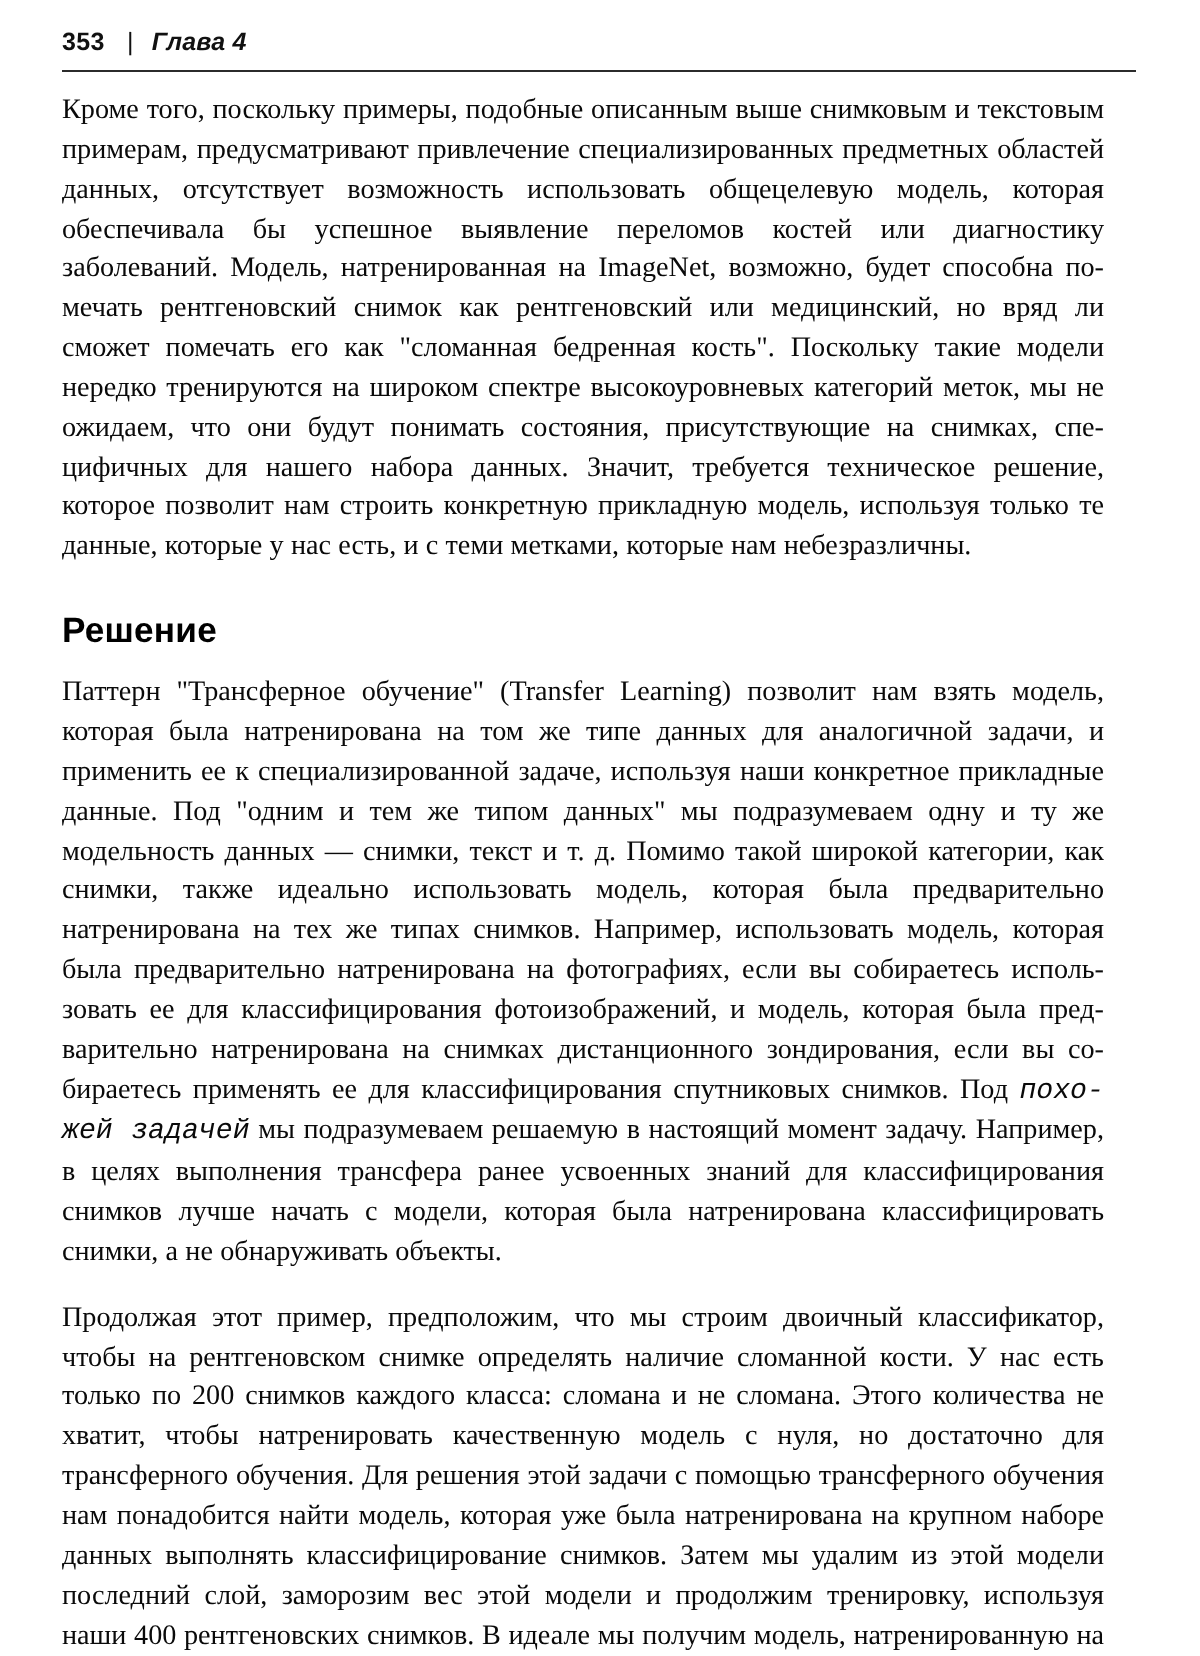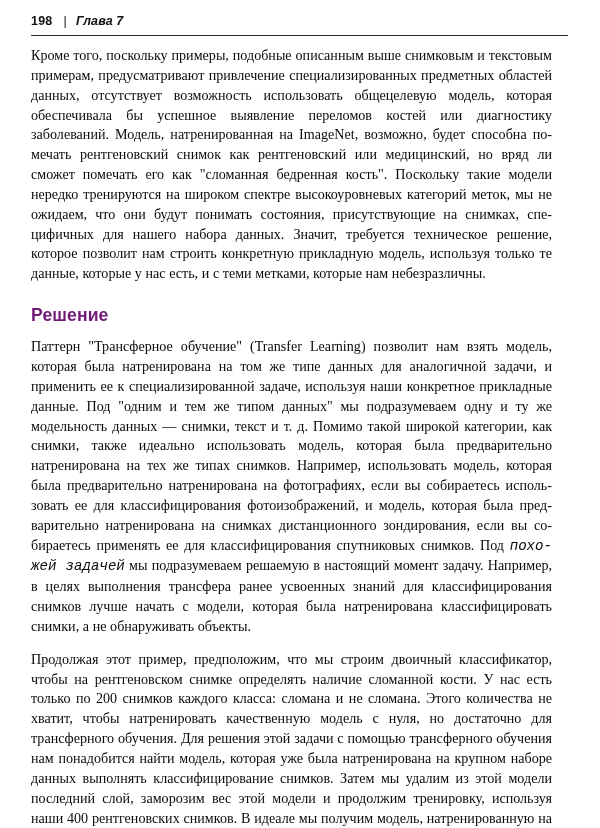--- a/index.html
+++ b/index.html
@@ -94,32 +94,32 @@
     font-family: Liberation Mono, monospace;
   }
 
   h2.section-heading {
     font-family: "Liberation Sans", "DejaVu Sans", sans-serif;
     font-weight: bold;
     font-size: 17.6px;
     line-height: 20px;
     margin: 21px 0 12px 0;
     letter-spacing: 0.1px;
-    color: #701a75;
+    color: #000000;
   }
 </style>
 </head>
 <body>
 
 <div class="page">
 
   <div class="running-head">
-    <span class="folio">198</span>
+    <span class="folio">353</span>
     <span class="head-sep">|</span>
-    <span class="chapter-label">Глава 7</span>
+    <span class="chapter-label">Глава 4</span>
   </div>
 
   <div class="head-rule"></div>
 
   <div class="column">
 
     <p class="body tight-after">Кроме того, поскольку примеры, подобные описанным выше снимковым и тексто­вым примерам, предусматривают привлечение специализированных предметных областей данных, отсутствует возможность использовать общецелевую модель, ко­торая обеспечивала бы успешное выявление переломов костей или диагностику заболеваний. Модель, натренированная на ImageNet, возможно, будет способна по­мечать рентгеновский снимок как рентгеновский или медицинский, но вряд ли сможет помечать его как "сломанная бедренная кость". Поскольку такие модели нередко тренируются на широком спектре высокоуровневых категорий меток, мы не ожидаем, что они будут понимать состояния, присутствующие на снимках, спе­цифичных для нашего набора данных. Значит, требуется техническое решение, которое позволит нам строить конкретную прикладную модель, используя только те данные, которые у нас есть, и с теми метками, которые нам небезразличны.</p>
 
     <h2 class="section-heading">Решение</h2>
 

